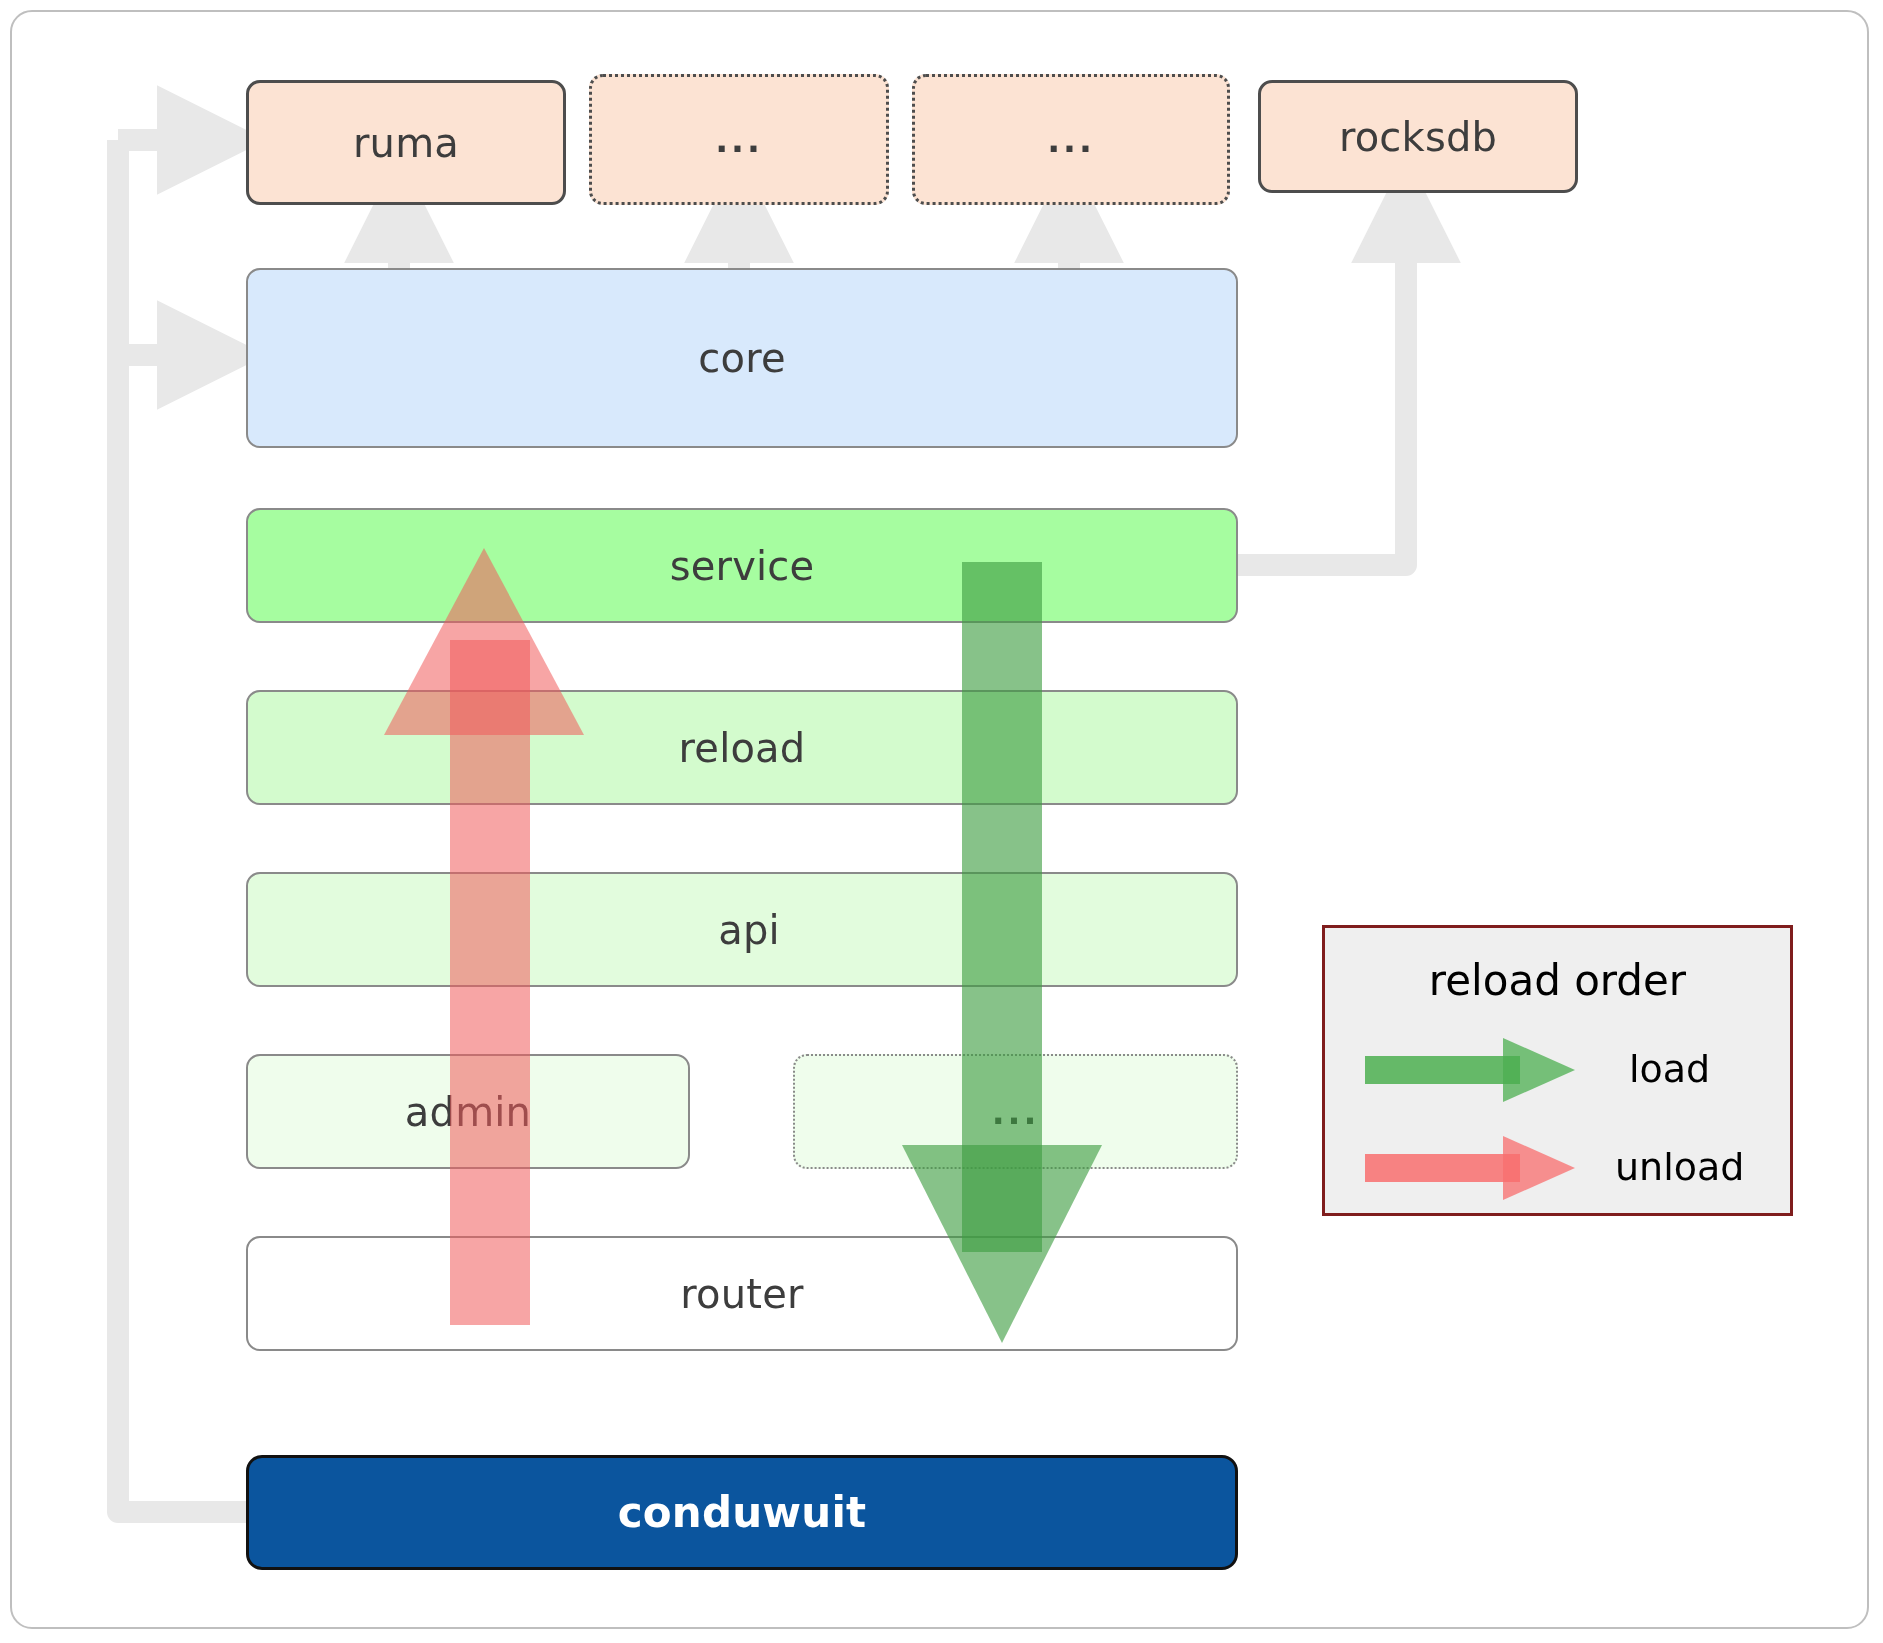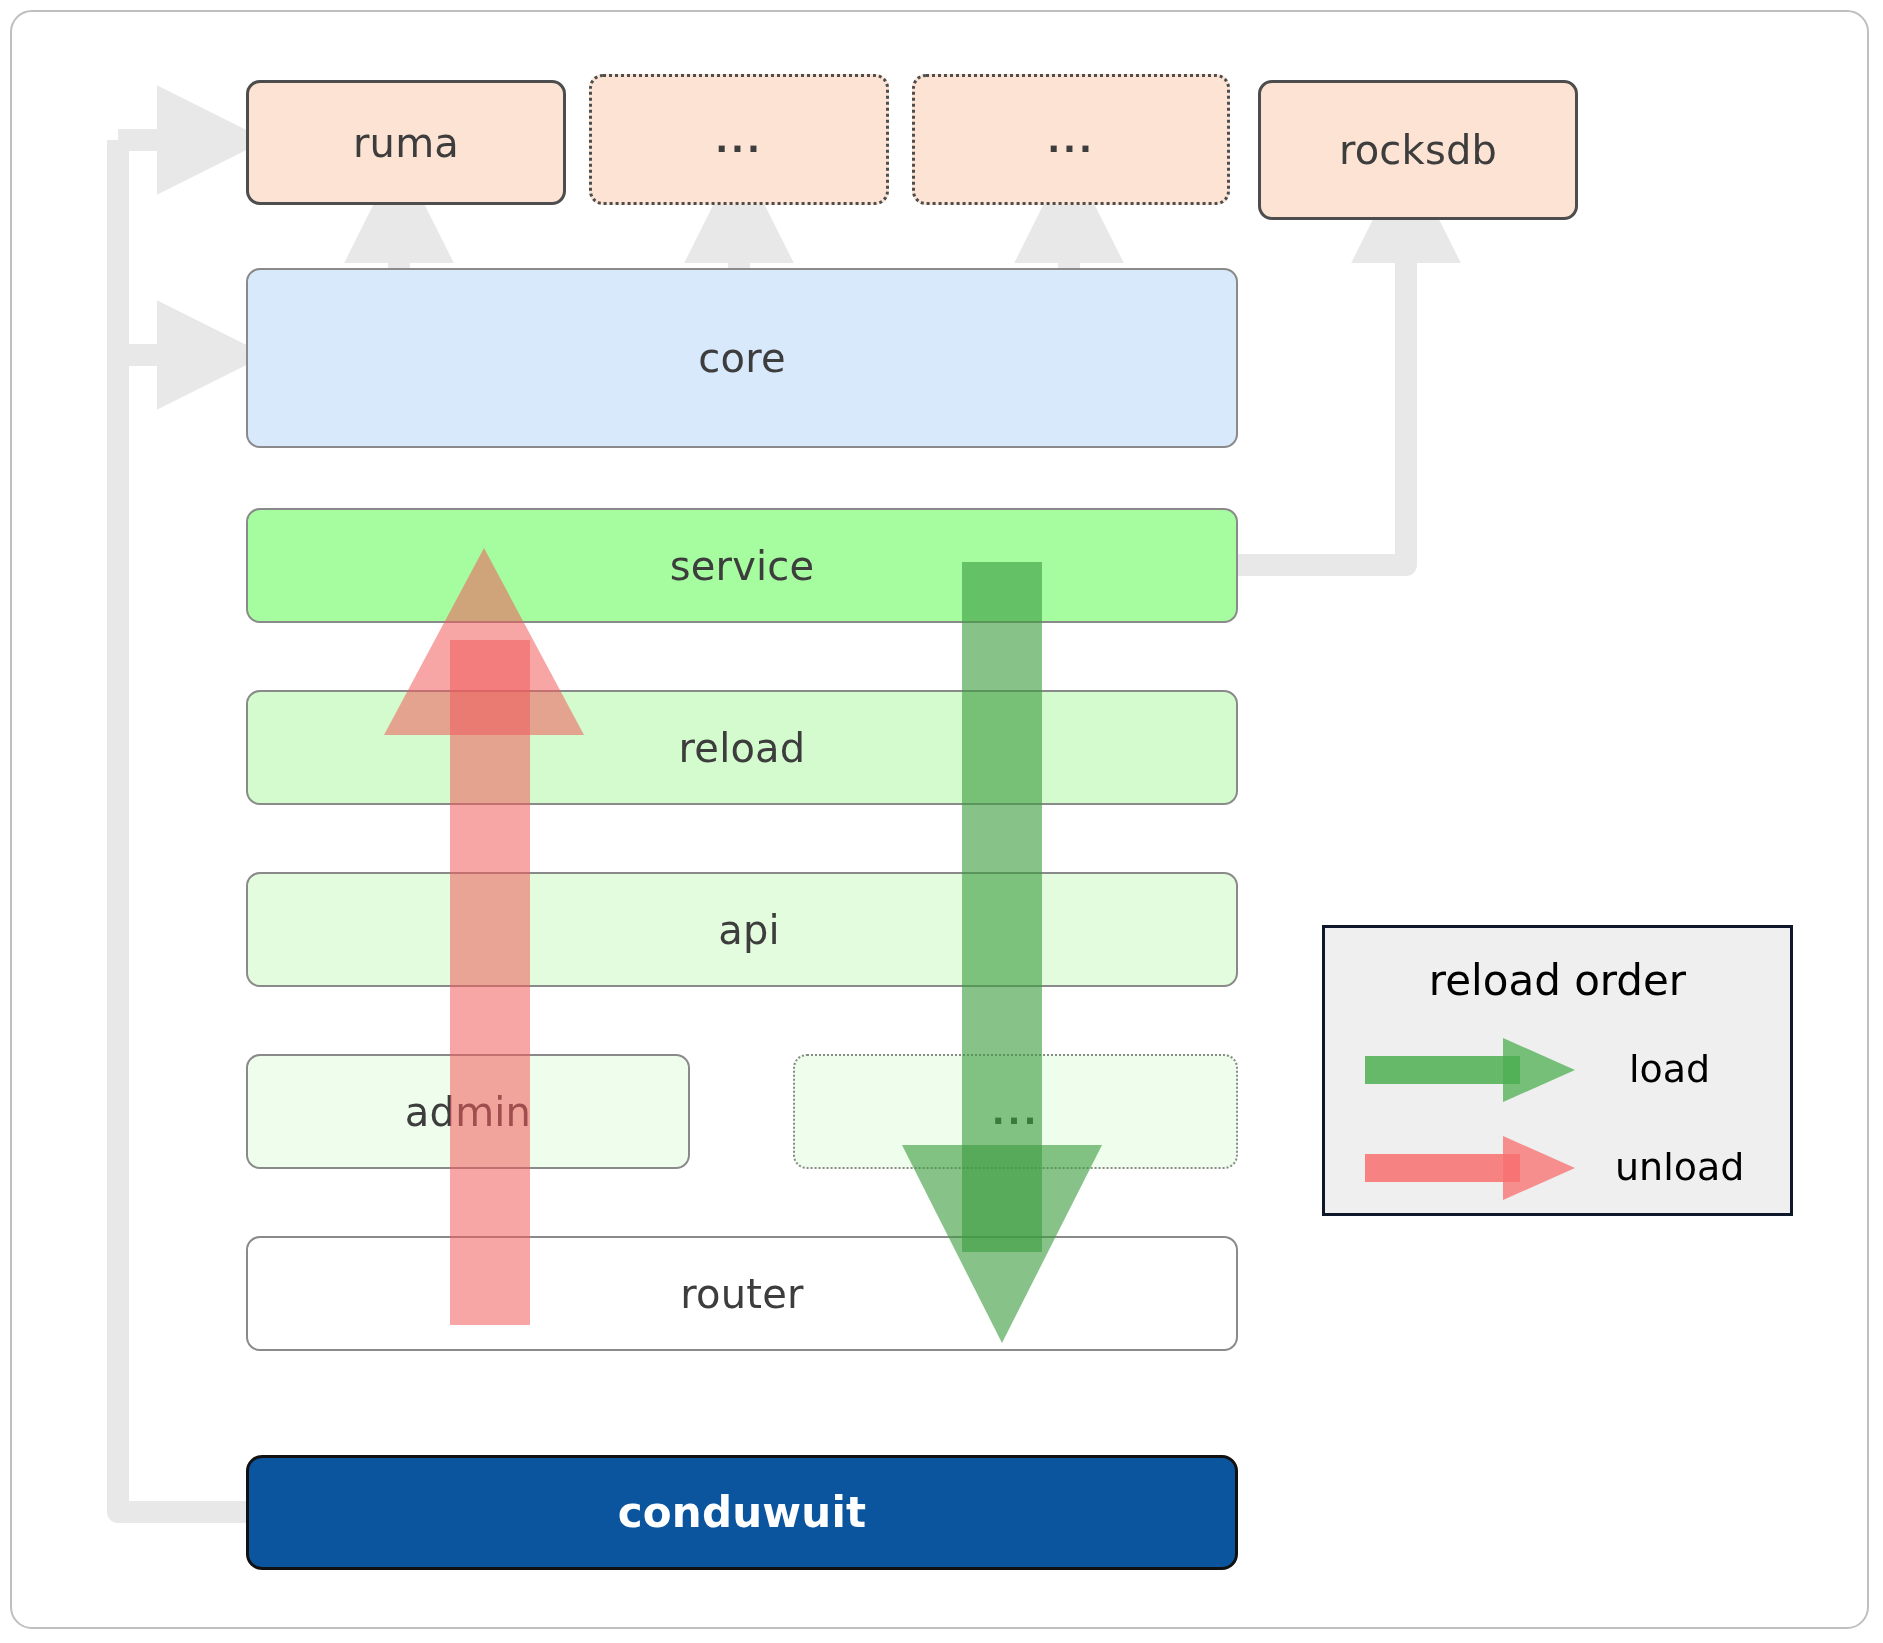--- a/index.html
+++ b/index.html
@@ -44,21 +44,21 @@
     background:#0b559e;border:3px solid #111111;
     color:#ffffff;font-weight:bold;border-radius:16px;
   }
   
   #links{position:absolute;left:0;top:0;width:1883px;height:1643px;z-index:2;}
   
   #flows{position:absolute;left:0;top:0;width:1883px;height:1643px;z-index:8;pointer-events:none;}
   
   #legend{
     position:absolute;left:1322px;top:925px;width:465px;height:285px;
-    background:#efefef;border:3px solid #0f172a;z-index:10;
+    background:#efefef;border:3px solid #7f1d1d;z-index:10;
   }
   #legend-title{
     position:absolute;left:0;top:28px;width:465px;text-align:center;
     font-size:42px;color:#000000;
   }
   .legend-label{position:absolute;font-size:38px;color:#000000;}
   #legend-svg{position:absolute;left:0;top:0;width:465px;height:285px;}
 </style>
 </head>
 <body>
@@ -92,21 +92,21 @@
 
   <div class="node top-solid" style="left:246px;top:80px;width:320px;height:125px;">
     <span>ruma</span>
   </div>
   <div class="node top-dotted dots" style="left:589px;top:74px;width:300px;height:131px;">
     <span>...</span>
   </div>
   <div class="node top-dotted dots" style="left:912px;top:74px;width:318px;height:131px;">
     <span>...</span>
   </div>
-  <div class="node top-solid" style="left:1258px;top:80px;width:320px;height:140px;">
+  <div class="node top-solid" style="left:1258px;top:80px;width:320px;height:113px;">
     <span>rocksdb</span>
   </div>
 
   <div class="node core-box" style="left:246px;top:268px;width:992px;height:180px;">
     <span>core</span>
   </div>
 
   <div class="node db-box" style="left:246px;top:508px;width:992px;height:115px;">
     <span>service</span>
   </div>

